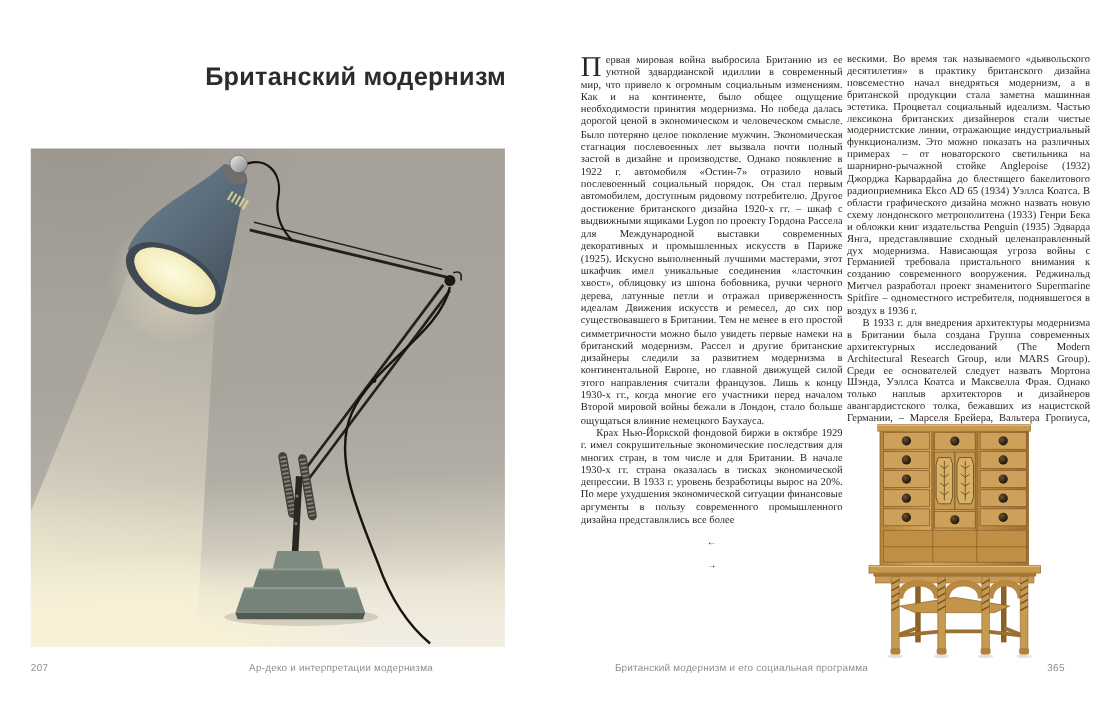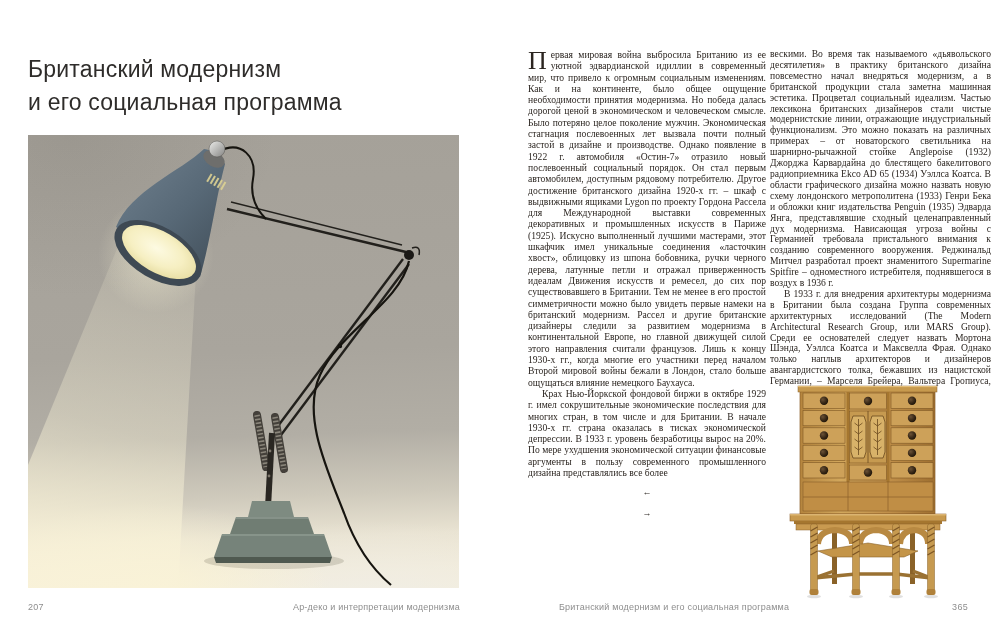--- a/index.html
+++ b/index.html
@@ -5,41 +5,41 @@
   * { margin:0; padding:0; box-sizing:border-box; }
   html,body { background:#ffffff; }
   body { font-family:"Liberation Serif", serif; }
   .spread {
     position:relative; width:1000px; height:644px; background:#ffffff;
     overflow:hidden; margin:0 auto;
   }
   
   .chapter-title {
     position:absolute; left:28px; top:53px; width:432px;
-    text-align:left; font-family:"Liberation Sans", sans-serif;
-    font-size:23px; line-height:33px; font-weight:400; color:#2e2c2a;
+    text-align:right; font-family:"Liberation Sans", sans-serif;
+    font-size:23px; line-height:33px; font-weight:700; color:#2e2c2a;
     letter-spacing:0.2px;
   }
   .photo-lamp {
     position:absolute; left:28px; top:135px; width:431px; height:453px;
     background:
       radial-gradient(ellipse 62% 26% at 28% 99%, rgba(250,243,214,0.95) 0%, rgba(250,243,214,0) 68%),
       radial-gradient(ellipse 70% 24% at 80% 102%, rgba(240,237,229,0.85) 0%, rgba(240,237,229,0) 70%),
       radial-gradient(ellipse 80% 60% at 10% 0%, rgba(70,66,60,0.10) 0%, rgba(70,66,60,0) 60%),
       linear-gradient(178deg, #a5a199 0%, #a9a59d 48%, #b2aea5 66%, #cfcabc 79%, #e9e3d2 88%, #f2ecda 96%, #f3eedd 100%);
     overflow:hidden;
   }
   .photo-lamp svg { display:block; width:431px; height:453px; }
   .folio { position:absolute; top:602px; font-family:"Liberation Sans", sans-serif;
     font-size:9px; color:#8e8e8e; letter-spacing:0.3px; }
   .folio-left { left:28px; }
   .folio-right { left:908px; width:60px; text-align:right; }
   .running-title { position:absolute; top:602px; font-family:"Liberation Sans", sans-serif;
     font-size:9px; color:#8e8e8e; letter-spacing:0.2px; }
-  .running-title-left { left:160px; width:300px; text-align:right; }
+  .running-title-left { left:160px; width:300px; text-align:center; }
   .running-title-right { left:528px;padding-left:31px; }
   
   .col {
     position:absolute; top:49px; color:#2b2520;
     font-size:9.6px; text-align:justify; overflow:hidden;
     hyphens:auto; -webkit-hyphens:auto;
   }
   .col p { margin:0; }
   .col-1 { left:528px; width:238px; height:436px; line-height:11.3px; }
   .col-2 { left:770px; width:221px; height:338px; line-height:10.9px; }
@@ -58,21 +58,20 @@
   .photo-cabinet { position:absolute; left:788px; top:384px; width:180px; height:216px; }
   .photo-cabinet svg { display:block; width:180px; height:216px; }
 </style>
 </head>
 <body>
 
 <div class="spread">
 
   <div class="chapter-title">
     <div>Британский модернизм</div>
-    <div>и его социальная программа</div>
   </div>
 
   <div class="photo-lamp">
     <svg viewBox="0 0 431 453">
       <defs>
         <linearGradient id="beam" gradientUnits="userSpaceOnUse" x1="140" y1="110" x2="55" y2="445">
           <stop offset="0" stop-color="#f7f1d6" stop-opacity="0.10"></stop>
           <stop offset="0.55" stop-color="#f7f1d6" stop-opacity="0.38"></stop>
           <stop offset="1" stop-color="#f9f2d8" stop-opacity="0.85"></stop>
         </linearGradient>

